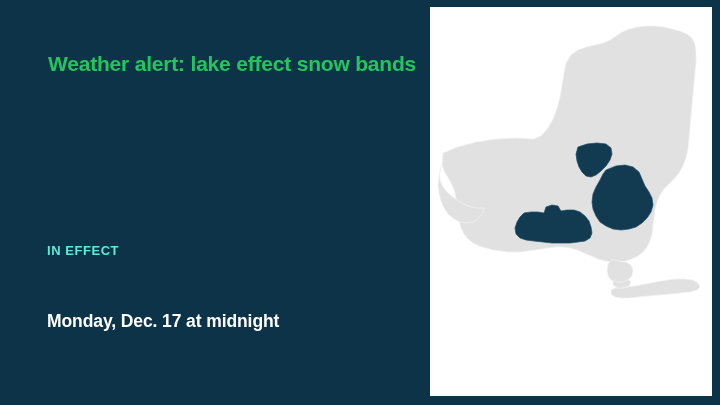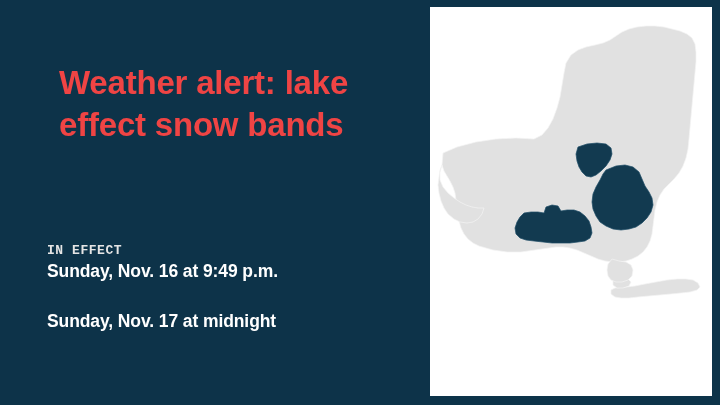--- a/index.html
+++ b/index.html
@@ -25,43 +25,42 @@
     left: 0;
     top: 0;
     width: 430px;
     height: 405px;
   }
   .headline {
     position: absolute;
     left: 47px;
     top: 50px;
     width: 370px;
-    margin: 12px;
-    color: #ef4444;
-    font-size: 33px;
+    margin: 1px;
+    color: #22c55e;
+    font-size: 21px;
     line-height: 1.28;
     font-weight: bold;
     letter-spacing: -0.2px;
   }
   .meta-block {
     position: absolute;
     left: 47px;
     width: 370px;
   }
   .meta-in-effect { top: 243px; }
   .meta-expires  { top: 310px; }
 
   .meta-label {
     margin: 0 0 1px 0;
-    color: #e5e5e5;
+    color: #5eead4;
     font-size: 13px;
     font-weight: bold;
     letter-spacing: 0.55px;
     line-height: 1.25;
-    font-family: Liberation Mono, monospace;
   }
   .meta-value {
     margin: 0;
     color: #ffffff;
     font-size: 17.5px;
     font-weight: bold;
     letter-spacing: -0.1px;
     line-height: 1.3;
   }
 
@@ -98,25 +97,24 @@
 <body>
 
 <div id="graphic">
 
   <div class="text-col">
 
     <h1 class="headline">Weather alert: lake effect snow bands</h1>
 
     <div class="meta-block meta-in-effect">
       <p class="meta-label">IN EFFECT</p>
-      <p class="meta-value">Sunday, Nov. 16 at 9:49 p.m.</p>
     </div>
 
     <div class="meta-block meta-expires">
-      <p class="meta-value">Sunday, Nov. 17 at midnight</p>
+      <p class="meta-value">Monday, Dec. 17 at midnight</p>
     </div>
 
   </div>
 
   <div class="map-panel">
     <svg viewBox="0 0 282 389" xmlns="http://www.w3.org/2000/svg">
 
       <g>
 
         <path class="county-base" d="M13,146 L27,140 L46,135 L66,132 L86,131 L104,132 L112,128

